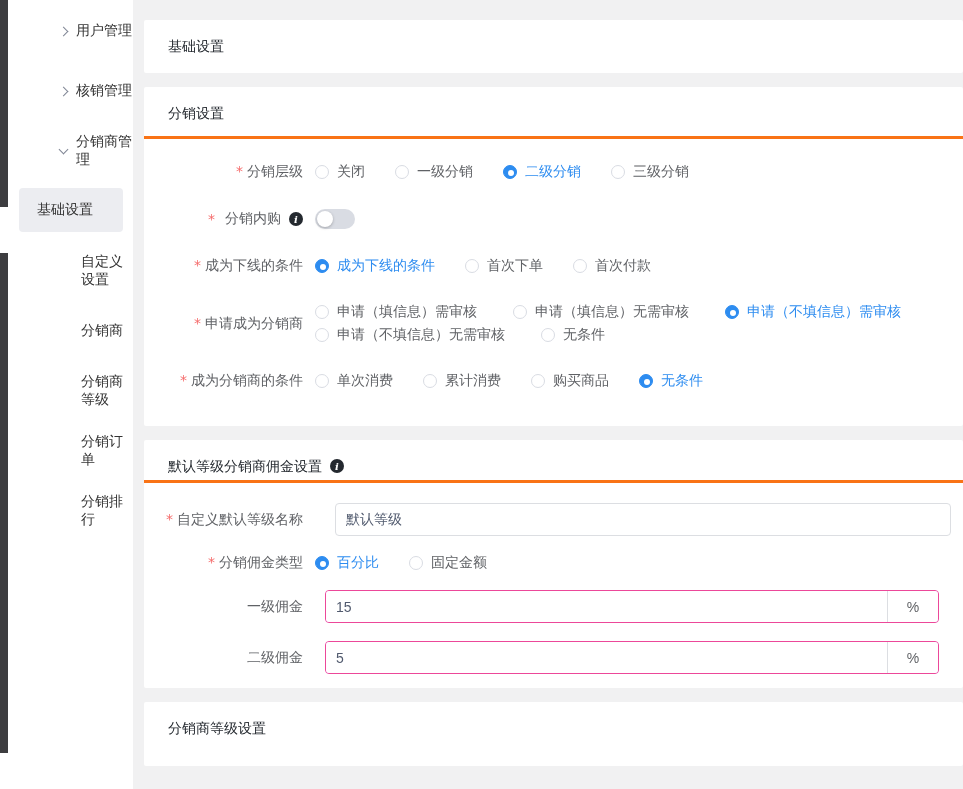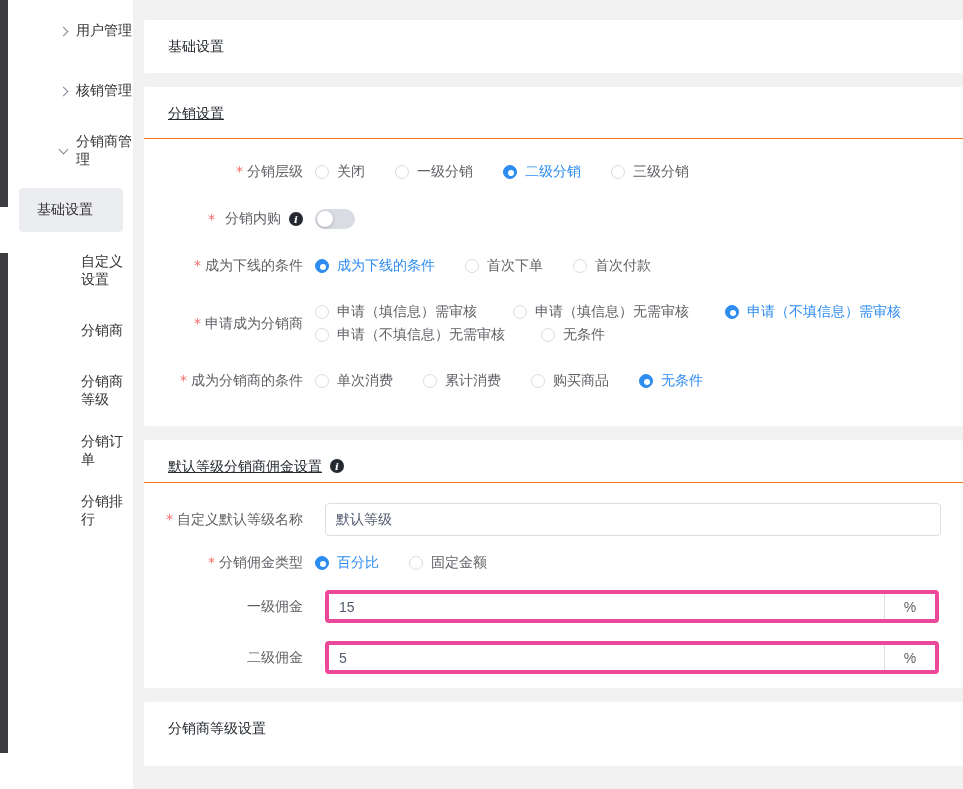--- a/index.html
+++ b/index.html
@@ -19,21 +19,21 @@
   .side-group:nth-child(3) { margin-bottom:26px; }
   .chev { width:7px; height:7px; border-top:1px solid #808695; border-right:1px solid #808695; transform:rotate(45deg); margin-right:9px; flex:0 0 auto; }
   .chev.down { transform:rotate(135deg); margin-top:-3px; }
   .side-sub { height:22px; margin-bottom:38px; display:flex; align-items:center; padding-left:29px; cursor:pointer; color:#333;margin-left:44px; }
   .side-sub.active { height:44px; margin:0 0 28px 11px; width:104px; padding-left:18px; background:#ecedf1; border-radius:4px; }
 
   
   .main { flex:1 1 auto; background:#f1f1f2; height:789px; padding:20px 0 0 11px; overflow:hidden; }
   .card { background:#fff; border-radius:2px; margin-bottom:14px; width:819px; }
   .card-head { height:52px; line-height:52px; padding:0 24px; color:#24292f; font-weight:500; }
-  .card-head.bordered { border-bottom:1px solid #f97316;text-decoration:underline; }
+  .card-head.bordered { border-bottom:3px solid #f97316; }
   .card-head .head-inner { display:flex; align-items:center; gap:6px; height:52px; }
   .card1 .card-head { height:53px; line-height:53px; }
   .card-body { padding:24px 0 36px; }
   .card3 .card-head { height:43px; line-height:47px; }
   .card3 .card-body { padding:20px 0 14px; }
   .card4 { min-height:64px; }
 
   
   .form-row { display:flex; align-items:center; margin-bottom:28px; }
   .card3 .form-row { margin-bottom:18px; }
@@ -48,22 +48,22 @@
   .radio.sel .rdot { background:#2d8cf0; border-color:#2d8cf0; }
   .radio.sel .rdot::after { content:""; position:absolute; left:4px; top:4px; width:6px; height:6px; border-radius:50%; background:#fff; }
   .radio.sel .rtext { color:#2d8cf0; }
 
   .switch { width:40px; height:20px; border-radius:10px; background:#d9dce3; position:relative; cursor:pointer; display:inline-block; }
   .switch .knob { position:absolute; top:2px; left:2px; width:16px; height:16px; border-radius:50%; background:#fff; box-shadow:0 1px 3px rgba(0,0,0,.25); }
 
   .info-icon { display:inline-flex; align-items:center; justify-content:center; width:14px; height:14px; border-radius:50%; background:#24292f; color:#fff; font-size:10px; font-style:italic; font-weight:bold; font-family:"DejaVu Serif",serif; flex:0 0 auto; margin-left:2px; cursor:pointer; }
   .lbl-ico { display:inline-flex; align-items:center; gap:6px; }
 
-  .text-input { width:616px; height:33px; margin-left:10px; border:1px solid #dcdee2; border-radius:4px; padding:0 10px; font-size:14px; color:#515a6e; outline:none; font-family:inherit; background:#fff; }
-  .input-group { display:flex; width:614px; height:33px; margin-left:10px; border:4px solid #ec4899; border-radius:4px; overflow:hidden; background:#f0abfc; }
+  .text-input { width:616px; height:33px; margin-left:20px; border:1px solid #dcdee2; border-radius:4px; padding:0 10px; font-size:14px; color:#515a6e; outline:none; font-family:inherit; background:#fff; }
+  .input-group { display:flex; width:614px; height:33px; margin-left:10px; border:1px solid #ec4899; border-radius:4px; overflow:hidden; background:#f0abfc; }
   .input-group input { flex:1; border:none; outline:none; padding:0 10px; font-size:14px; color:#515a6e; font-family:inherit; }
   .unit { flex:0 0 51px; border-left:1px solid #dcdee2; display:flex; align-items:center; justify-content:center; color:#606266; background:#fff; }
 </style>
 </head>
 <body>
 
 <div class="app">
 
   <div class="rail">
     <div class="seg seg1"></div>

